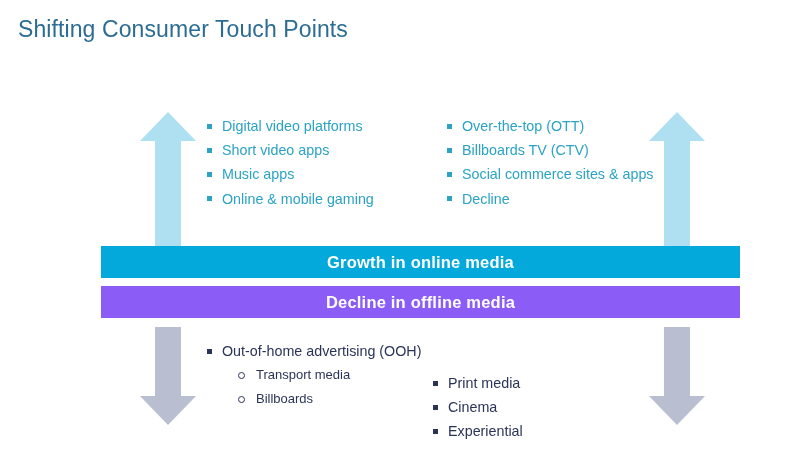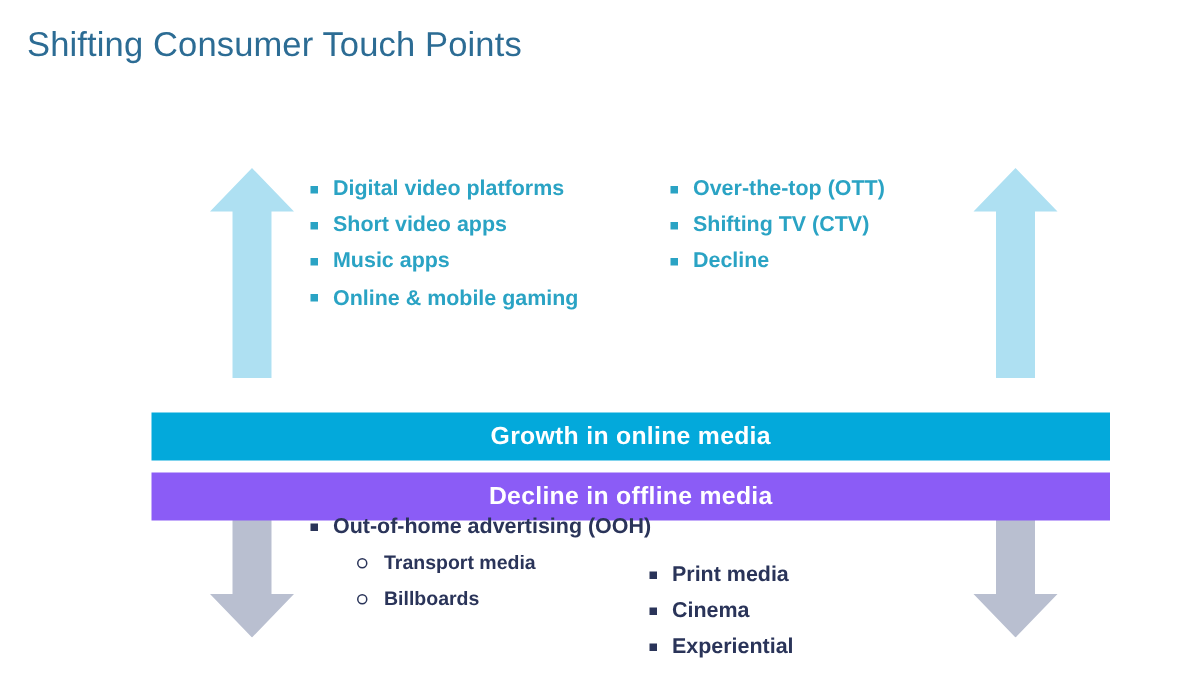--- a/index.html
+++ b/index.html
@@ -40,21 +40,20 @@
   .arrow-up-right  { left: 648px; top: 112px; }
   .arrow-down-left { left: 139px; top: 327px; }
   .arrow-down-right{ left: 648px; top: 327px; }
 
   
   .bullet-list {
     position: absolute;
     margin: 0;
     padding: 0;
     list-style: none;
-    font-weight: bold;
   }
   .bullet-list li {
     position: relative;
     padding-left: 17px;
     font-size: 14.3px;
     line-height: 24.2px;
     white-space: nowrap;
   }
   .bullet-list li::before {
     content: "";
@@ -98,21 +97,20 @@
     position: absolute;
     left: 101px;
     width: 639px;
     display: flex;
     align-items: center;
     justify-content: center;
     font-size: 16.5px;
     font-weight: bold;
     color: #ffffff;
     letter-spacing: 0.2px;
-    margin-top: 29px;
   }
   #banner-growth {
     top: 246px;
     height: 32px;
     background: #03A9DB;
   }
   #banner-decline {
     top: 286px;
     height: 32px;
     background: #8b5cf6;
@@ -143,21 +141,22 @@
 
   <ul id="list-online-left" class="bullet-list list-online">
     <li>Digital video platforms</li>
     <li>Short video apps</li>
     <li>Music apps</li>
     <li>Online &amp; mobile gaming</li>
   </ul>
 
   <ul id="list-online-right" class="bullet-list list-online">
     <li>Over-the-top (OTT)</li>
-    <li>Shifting TV (CTV)</li>
+    <li>Billboards TV (CTV)</li>
+    <li>Social commerce sites &amp; apps</li>
     <li>Decline</li>
   </ul>
 
   <div id="banner-growth" class="banner">
     <span>Growth in online media</span>
   </div>
 
   <div id="banner-decline" class="banner">
     <span>Decline in offline media</span>
   </div>

